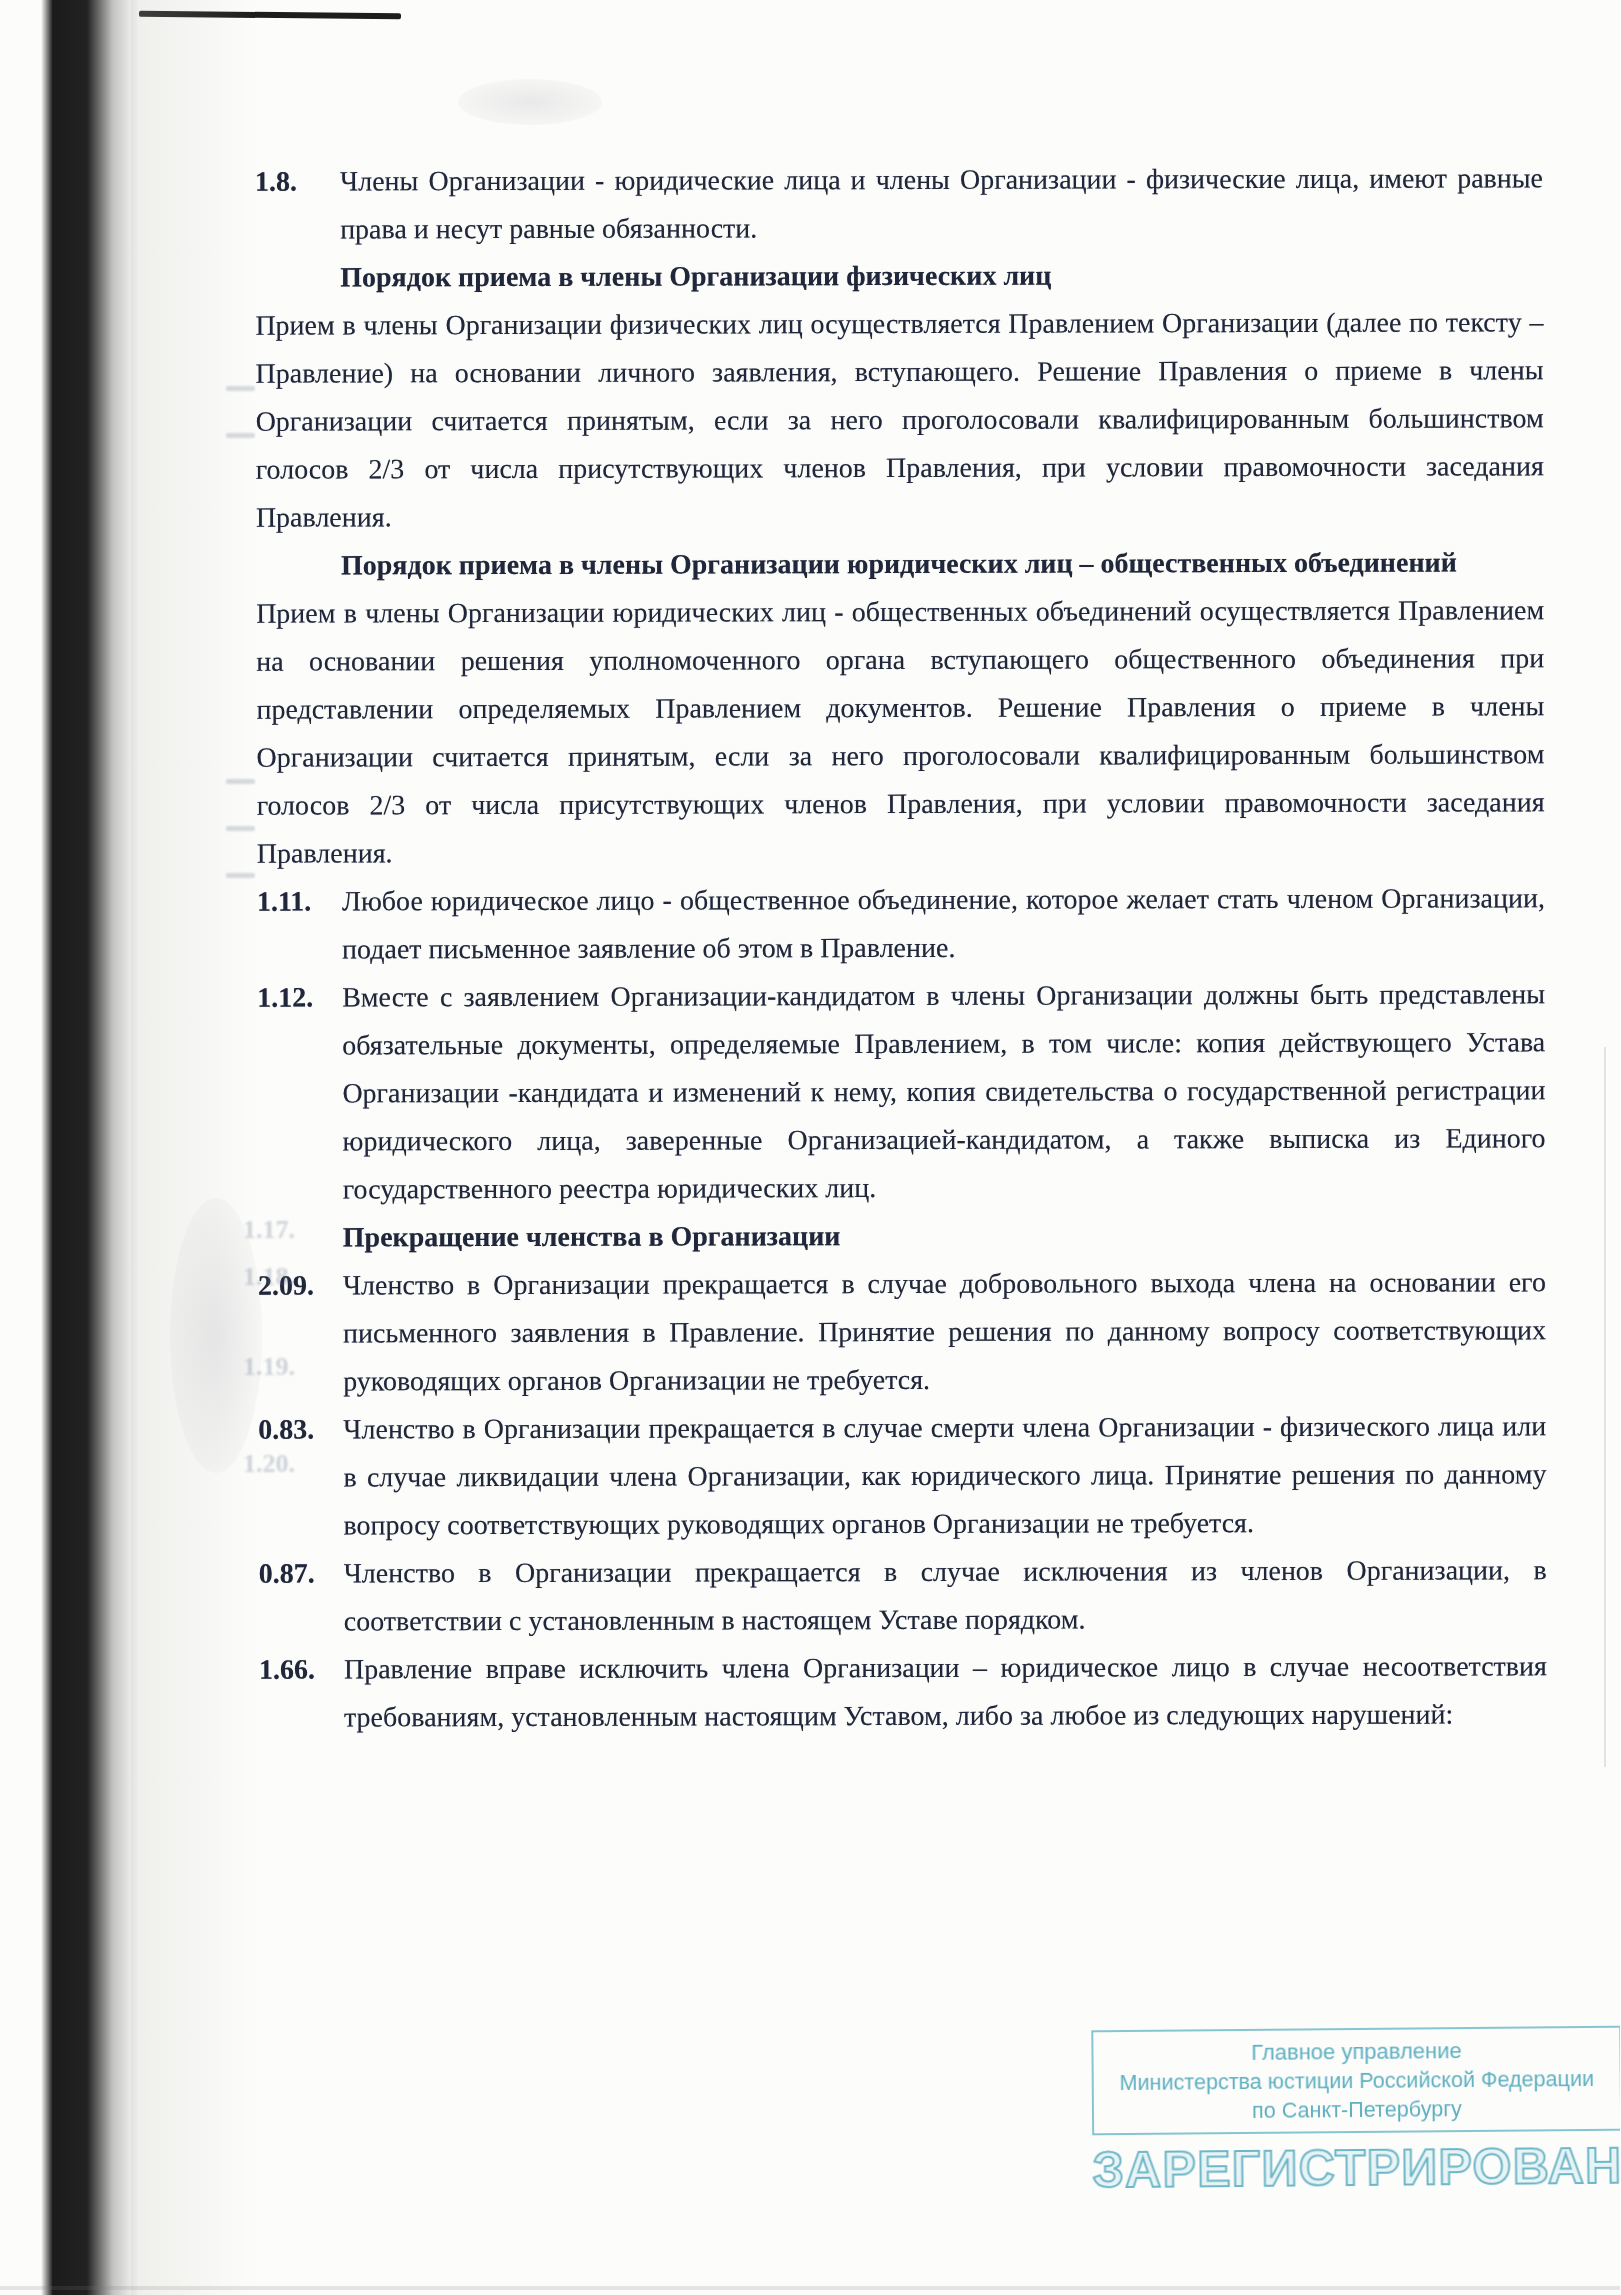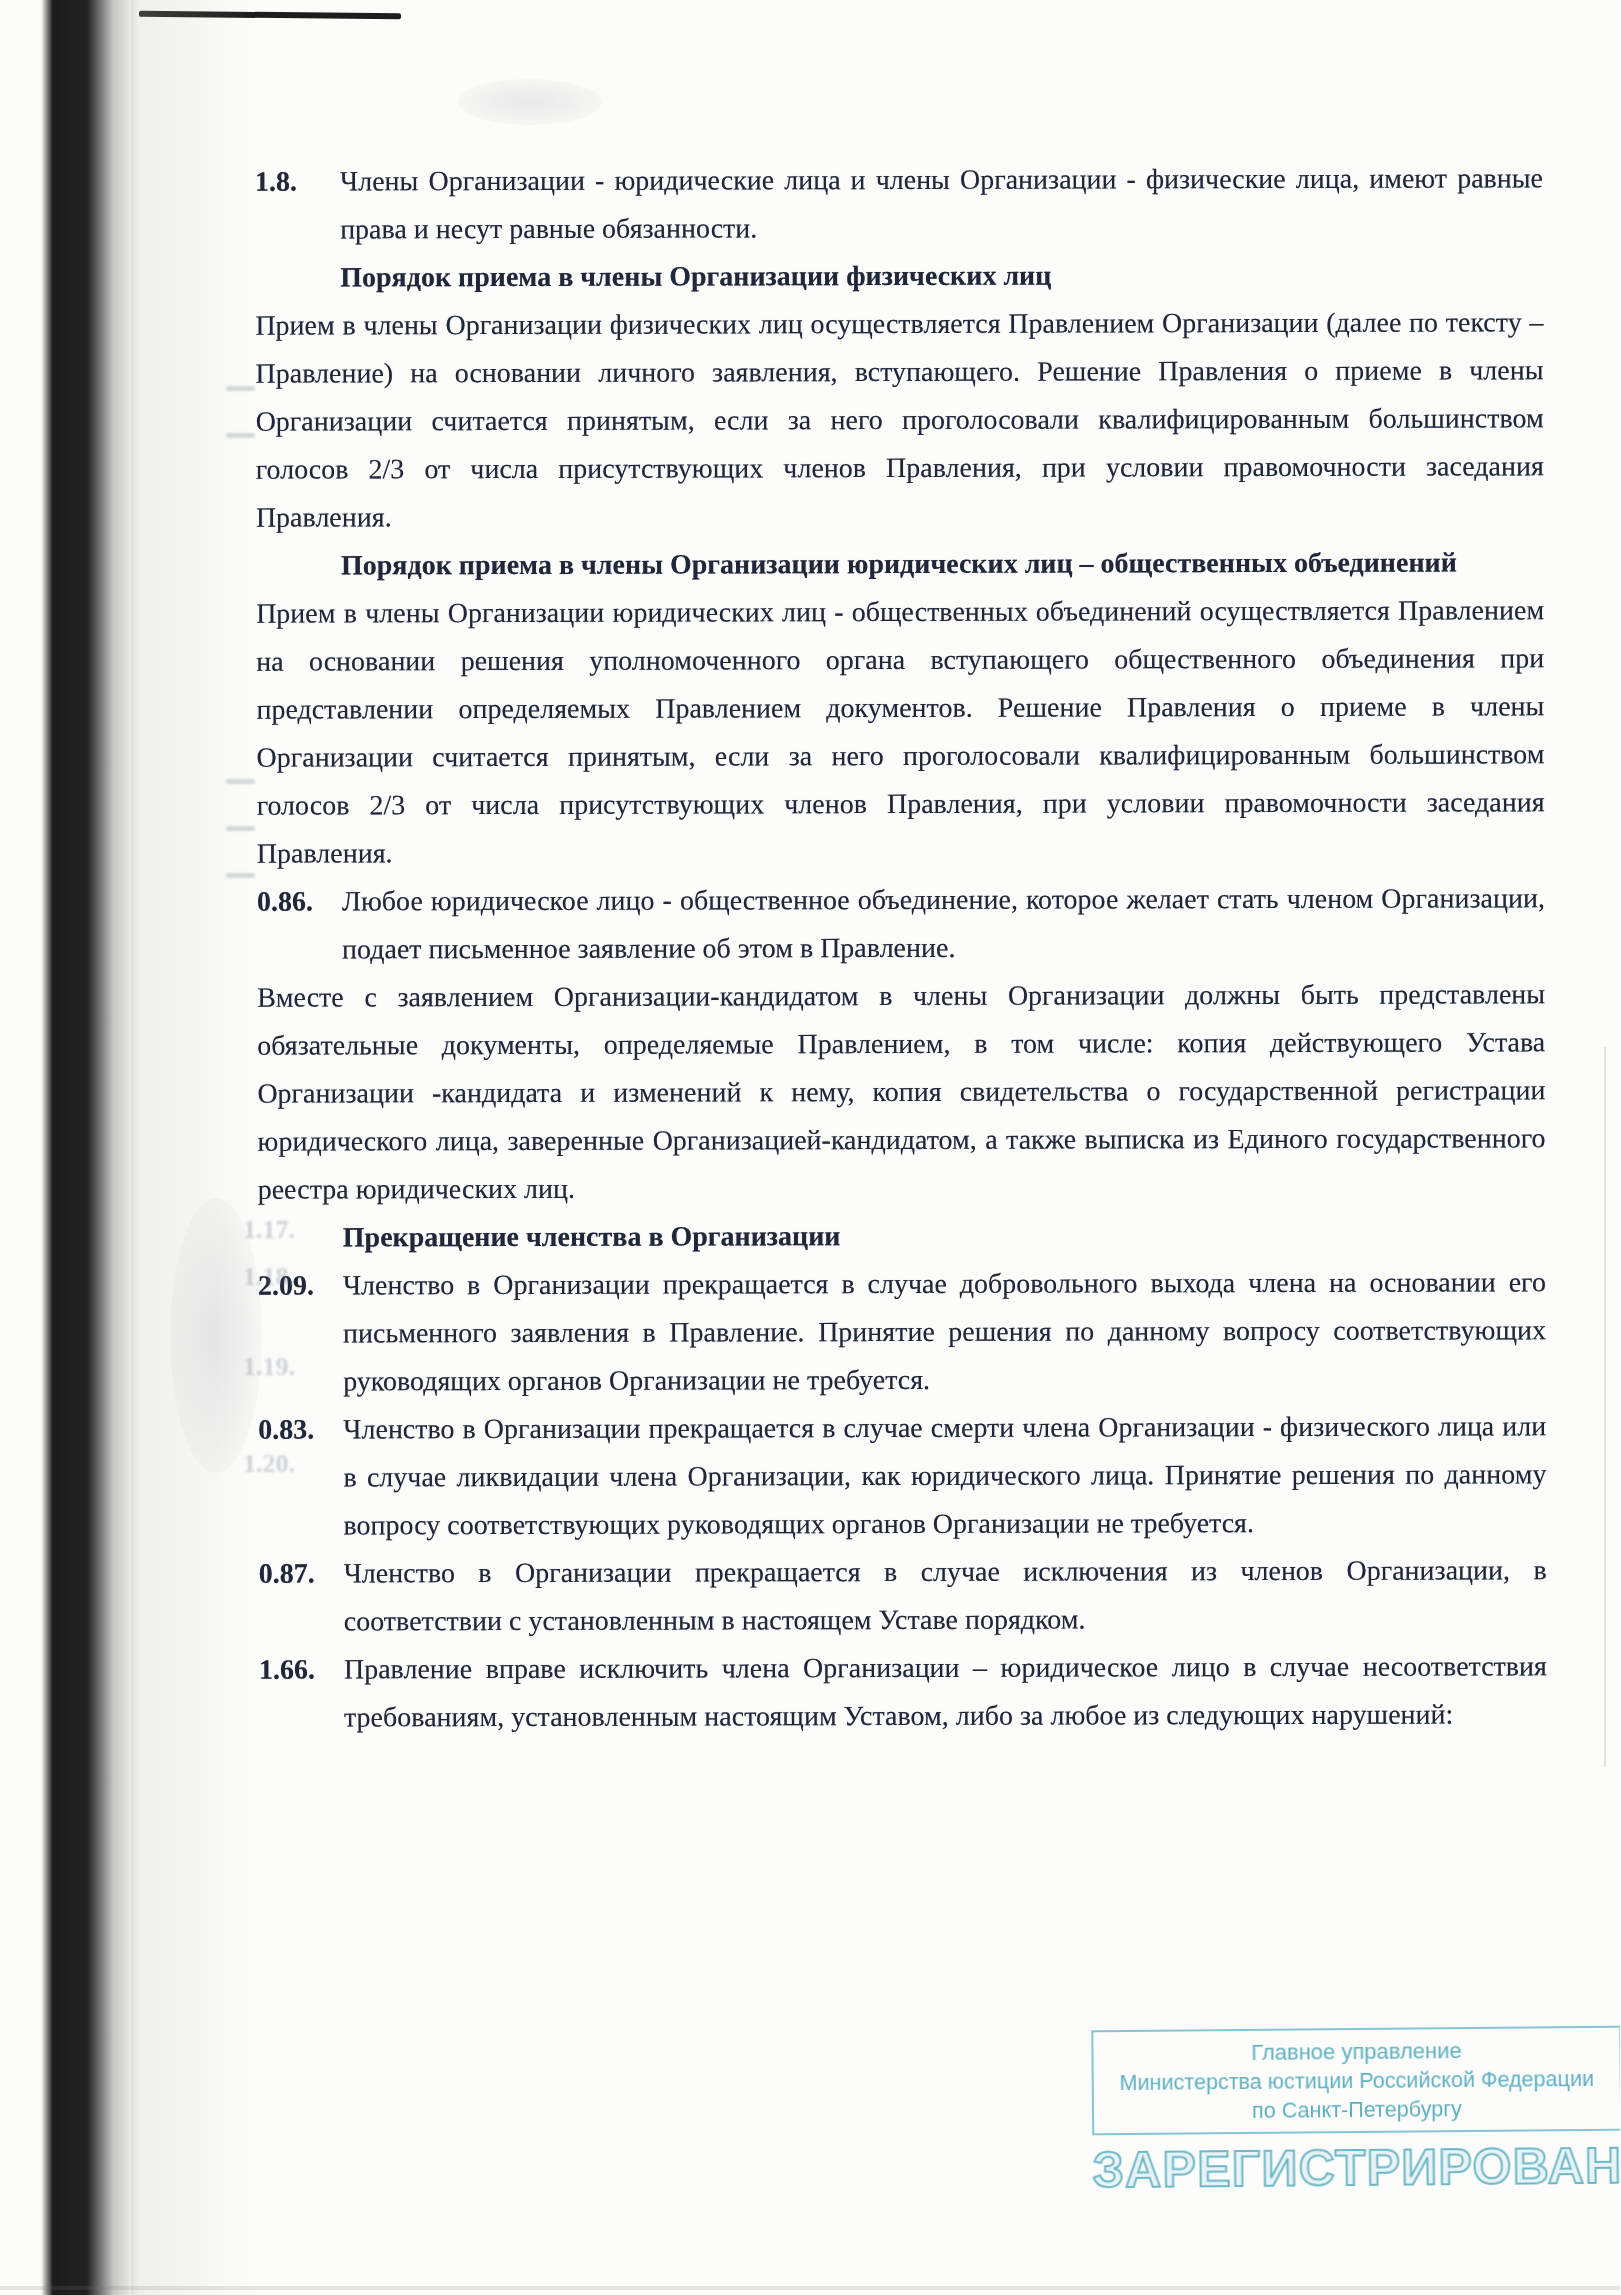--- a/index.html
+++ b/index.html
@@ -156,25 +156,26 @@
     <div class="row heading">
       <div class="num"></div>
       <div class="txt">Порядок приема в члены Организации юридических лиц – общественных объединений</div>
     </div>
 
     <div class="row item">
       <div class="txt">Прием в члены Организации юридических лиц - общественных объединений осуществляется Правлением на основании решения уполномоченного органа вступающего общественного объединения при представлении определяемых Правлением документов. Решение Правления о приеме в члены Организации считается принятым, если за него проголосовали квалифицированным большинством голосов 2/3 от числа присутствующих членов Правления, при условии правомочности заседания Правления.</div>
     </div>
 
     <div class="row item">
-      <div class="num">0.86.</div>
+      <div class="num">1.11.</div>
       <div class="txt">Любое юридическое лицо - общественное объединение, которое желает стать членом Организации, подает письменное заявление об этом в Правление.</div>
     </div>
 
     <div class="row item">
+      <div class="num">1.12.</div>
       <div class="txt">Вместе с заявлением Организации-кандидатом в члены Организации должны быть представлены обязательные документы, определяемые Правлением, в том числе: копия действующего Устава Организации -кандидата и изменений к нему, копия свидетельства о государственной регистрации юридического лица, заверенные Организацией-кандидатом, а также выписка из Единого государственного реестра юридических лиц.</div>
     </div>
 
     <div class="row heading">
       <div class="num"></div>
       <div class="txt">Прекращение членства в Организации</div>
     </div>
 
     <div class="row item">
       <div class="num">2.09.</div>

